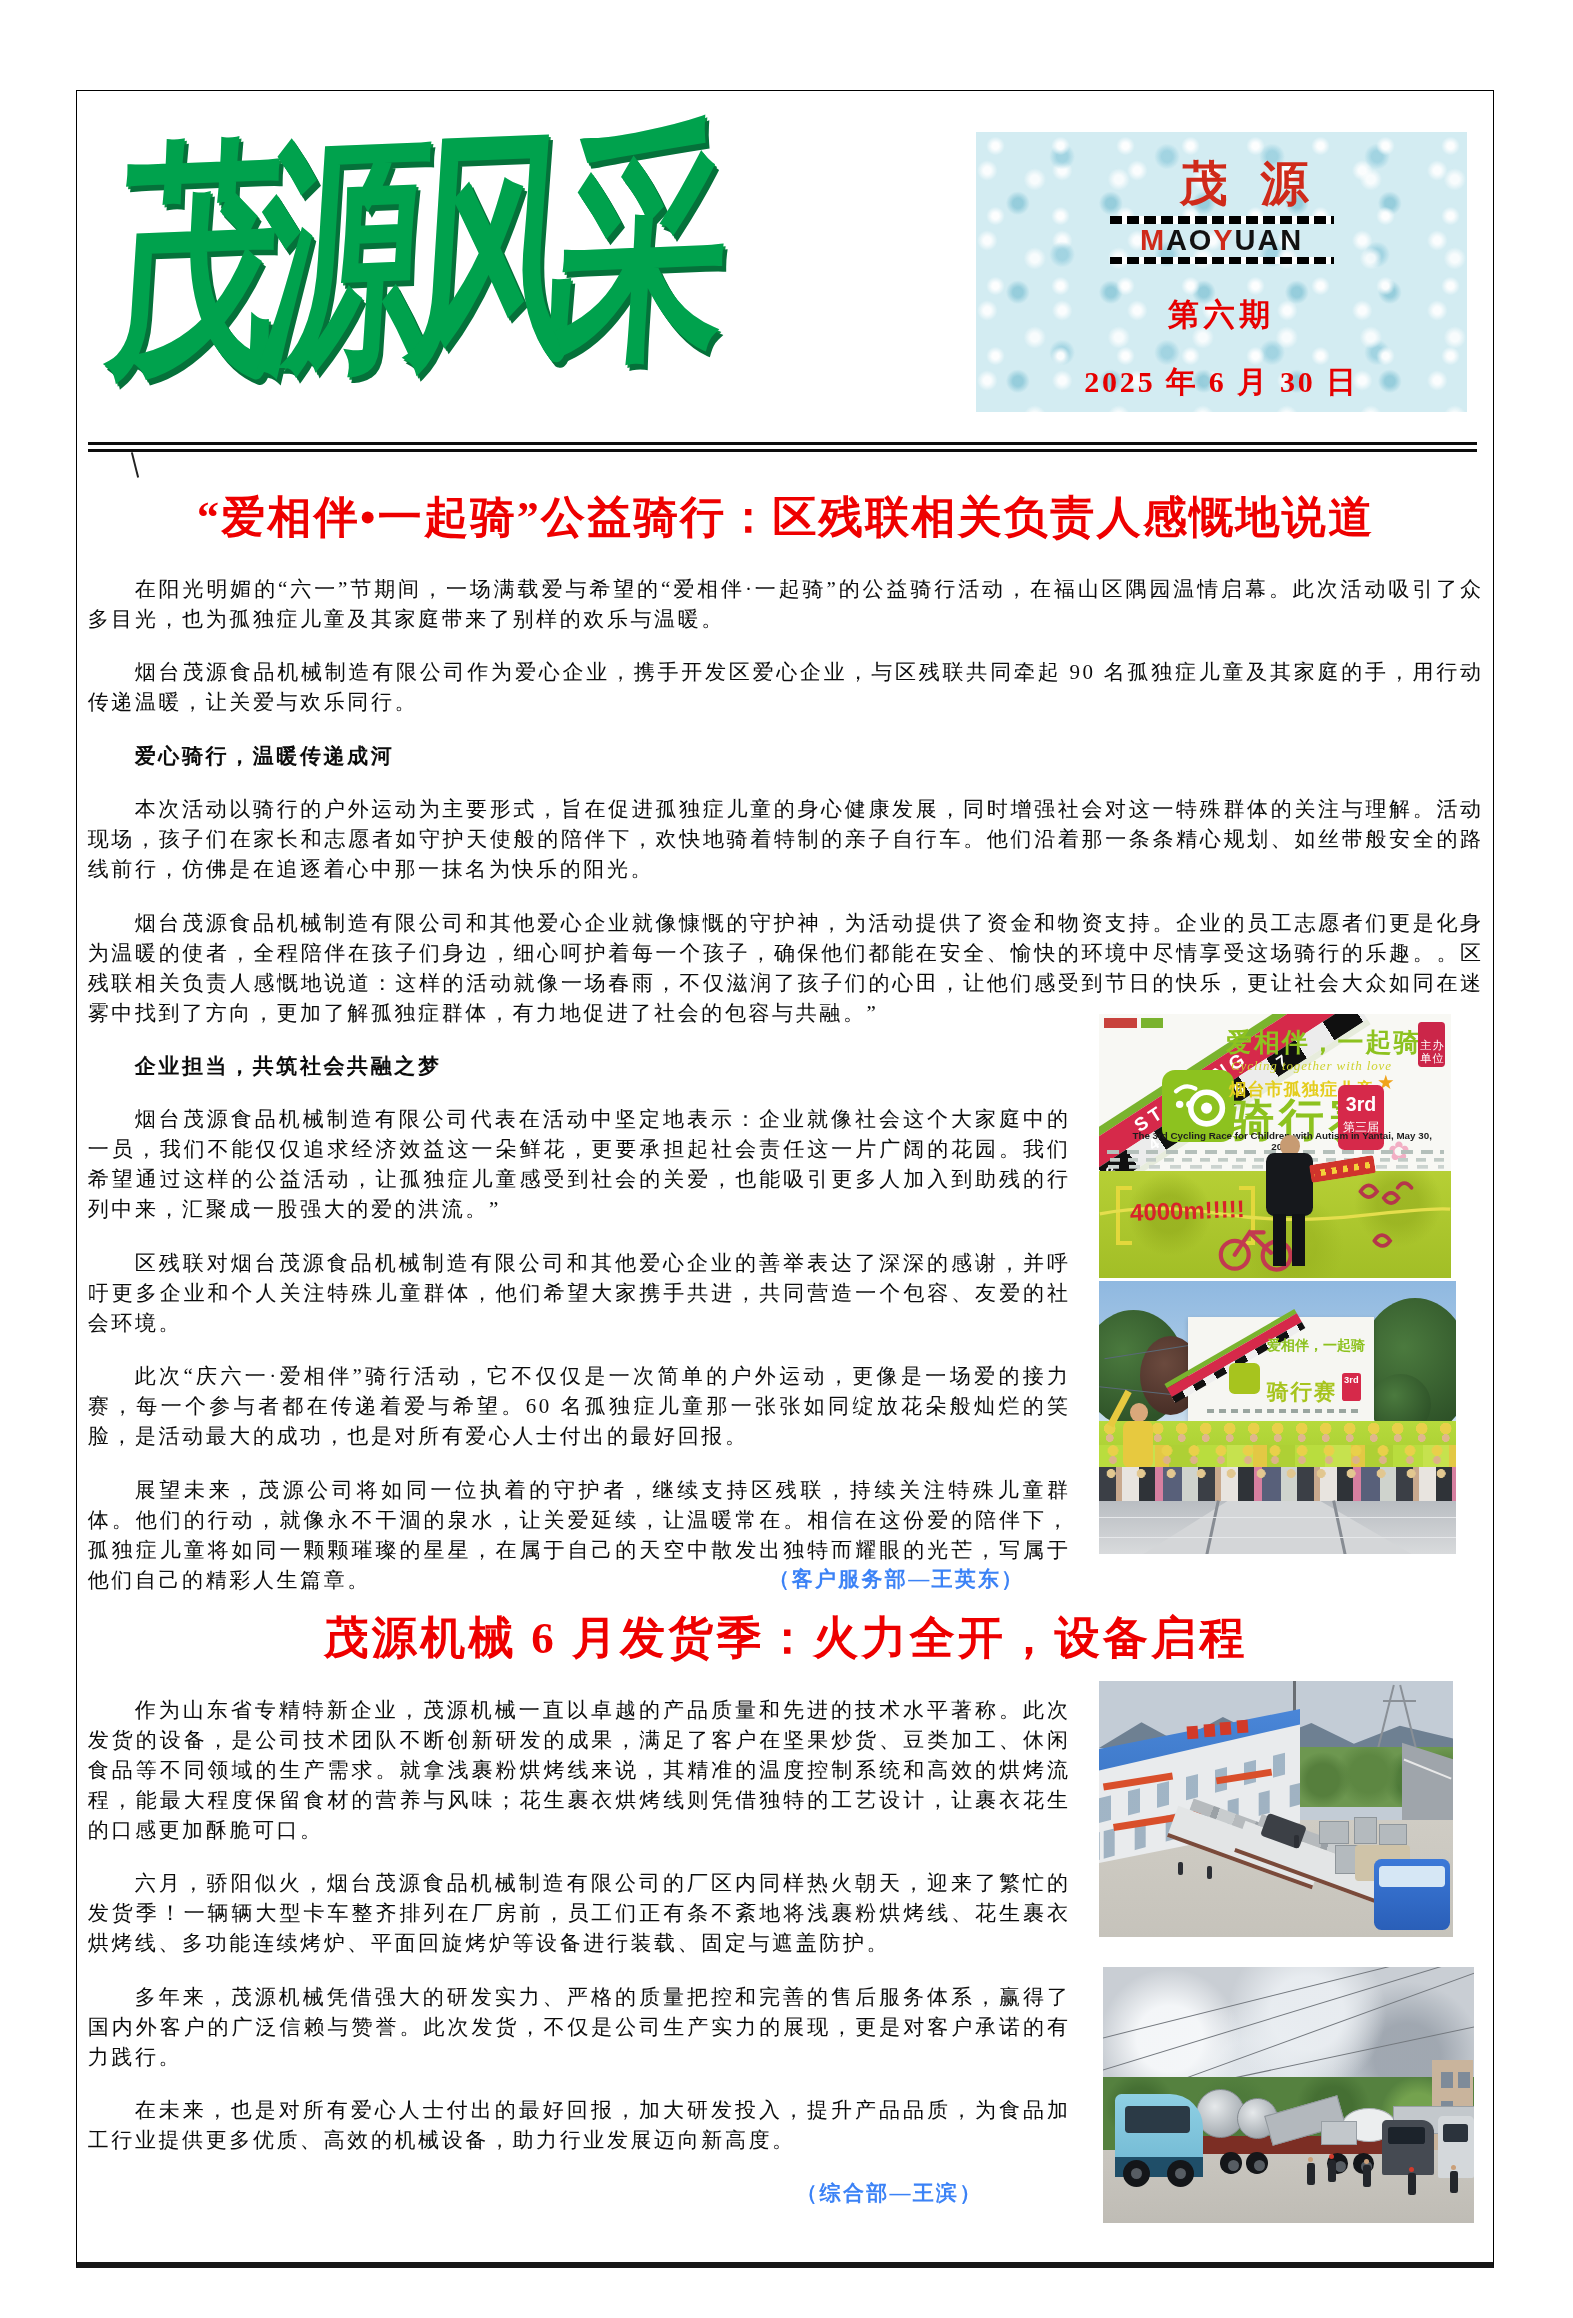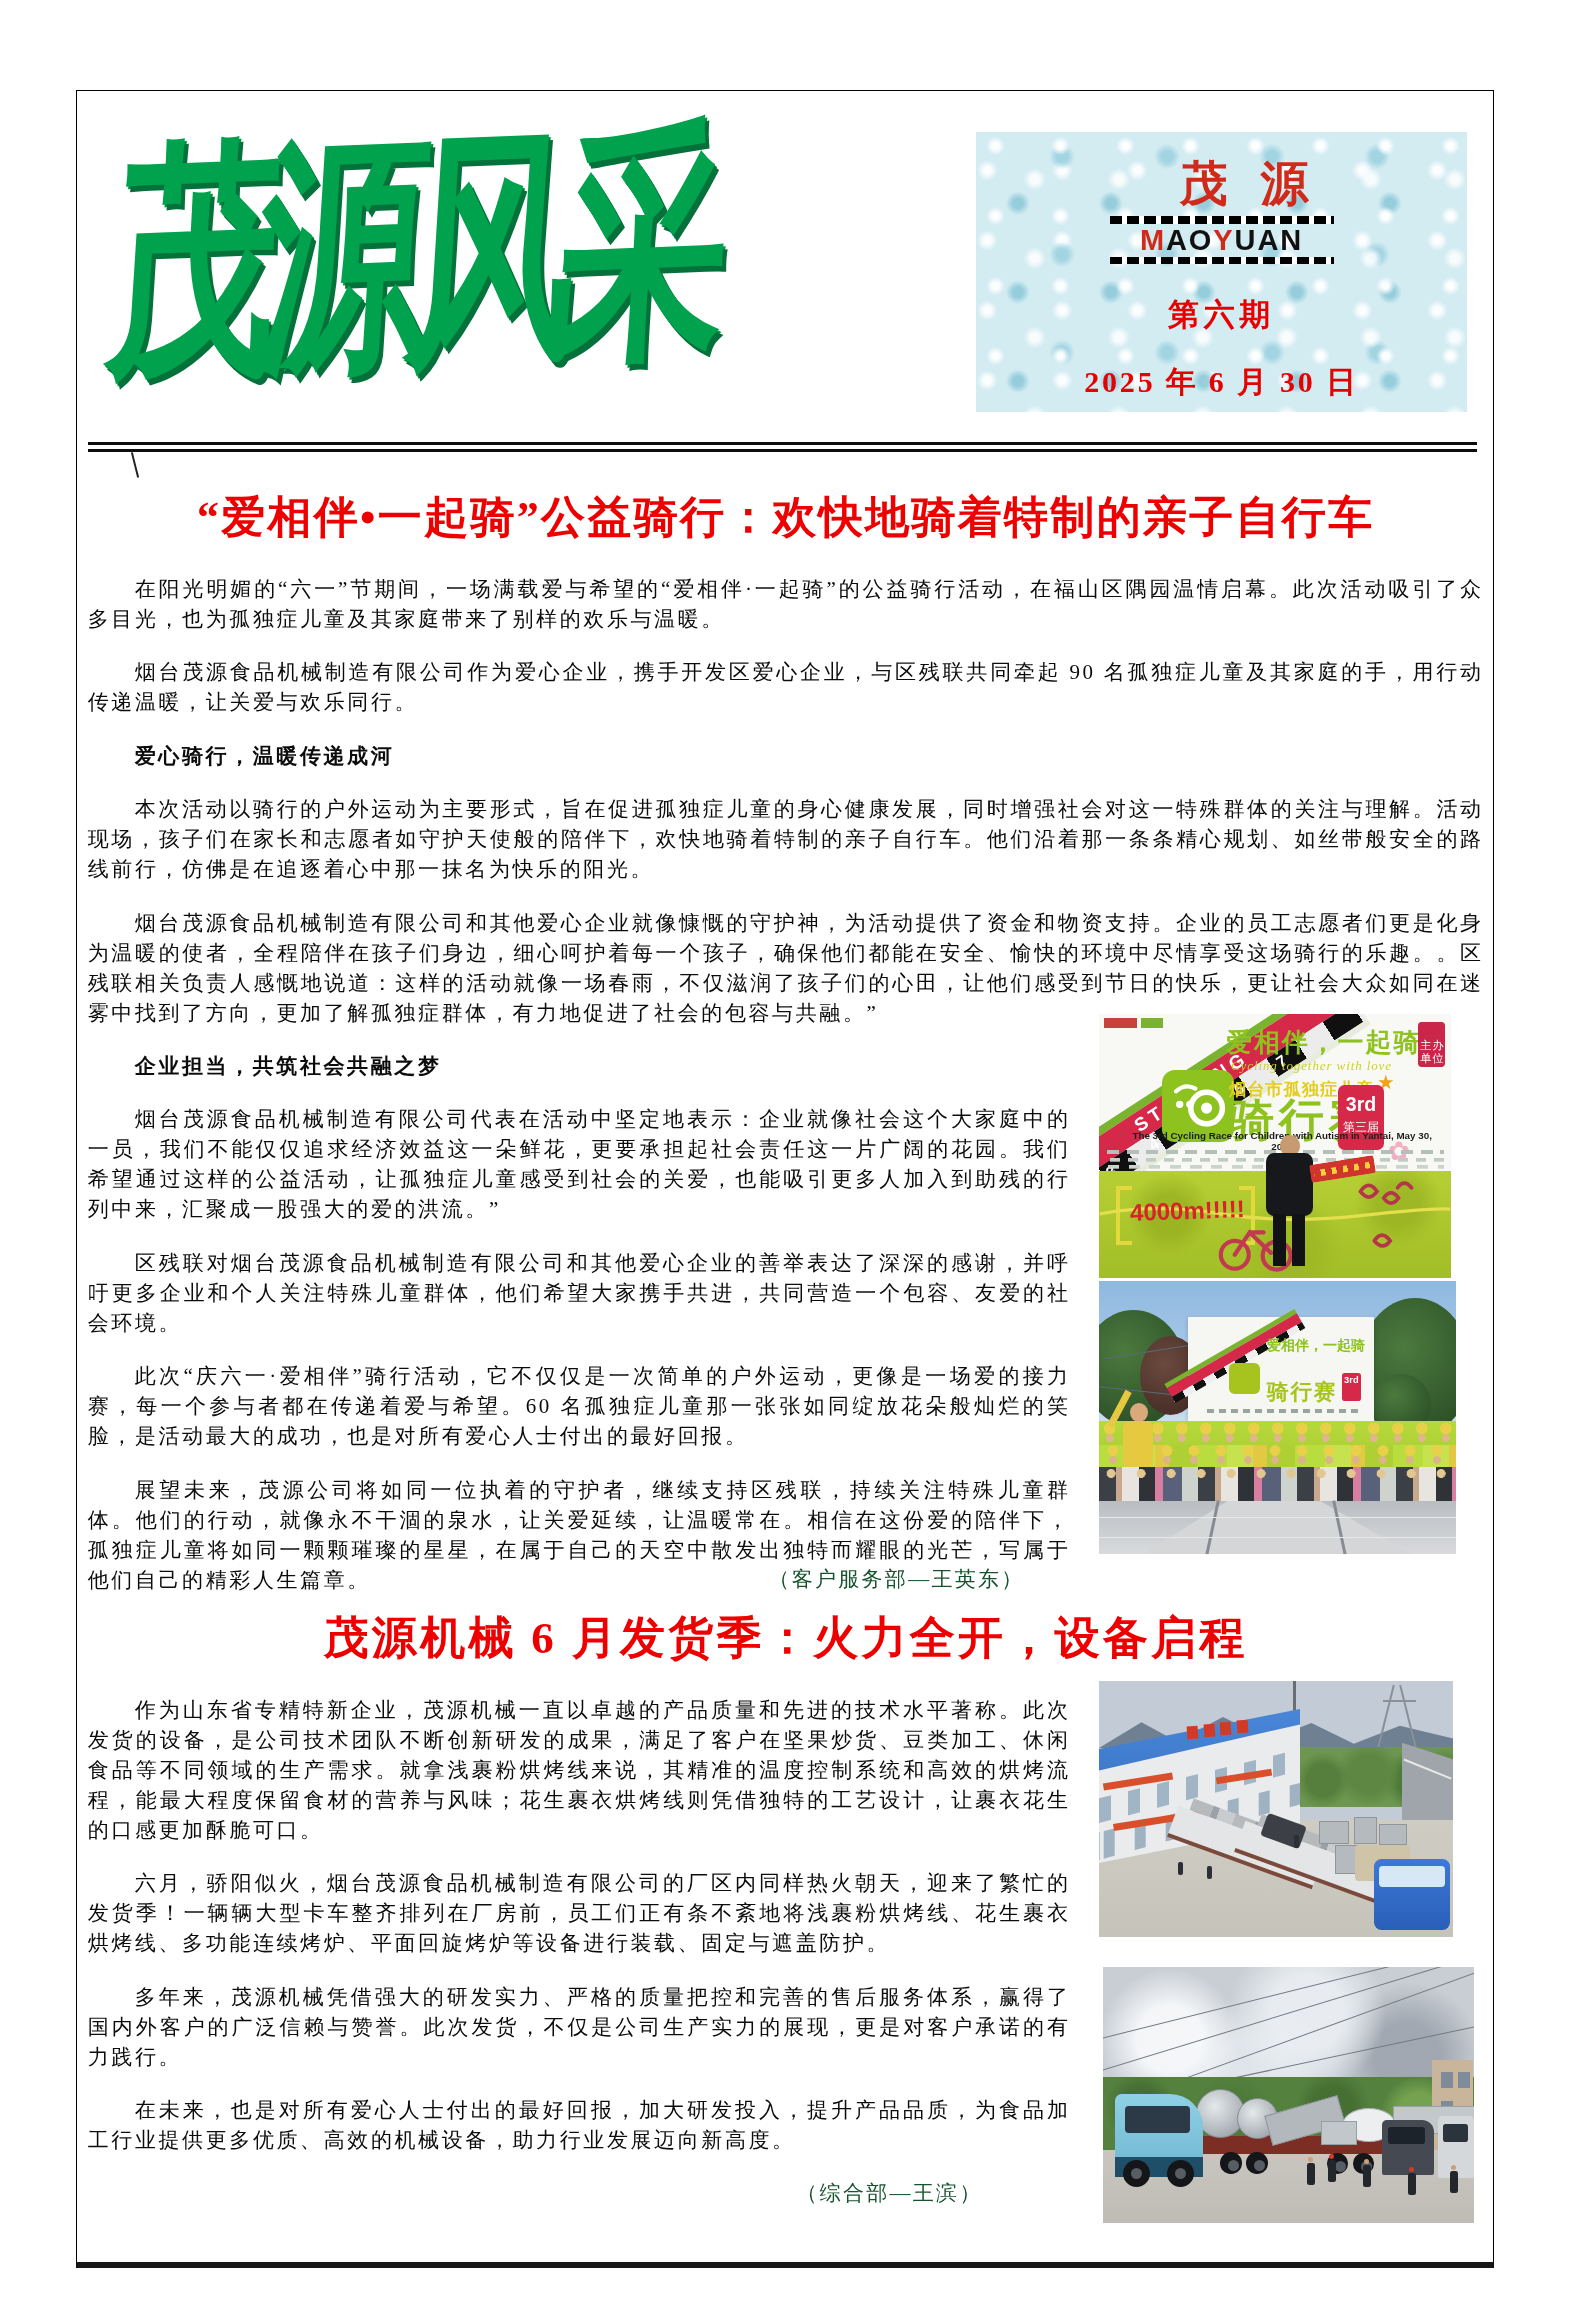--- a/index.html
+++ b/index.html
@@ -39,21 +39,21 @@
   
   .article{position:absolute;left:10.7px;width:1396px;}
   .a1{top:396px;} .a2{top:1517px;}
   .art-title{font-size:44px;line-height:61px;font-weight:bold;color:#ee0000;text-align:center;
       letter-spacing:2.3px;margin:0 0 26px 0;}
   .a2 .art-title{font-size:45px;letter-spacing:3.3px;}
   .article p,.article h3{font-size:21px;line-height:30px;letter-spacing:2.6px;margin:0 0 23.4px 0;
       text-indent:47px;color:#0c0c0c;text-align:justify;}
   .article h3{font-weight:bold;}
   .narrow{margin-right:413px !important;}
-  .attribution{font-size:21px;font-weight:normal;letter-spacing:2.3px;color:#14532d;text-align:right;}
+  .attribution{font-size:21px;font-weight:bold;letter-spacing:2.3px;color:#3b82f6;text-align:right;}
   .attr1{margin:-53px 459px 0 0;}
   .attr2{margin:4.7px 501px 0 0;}
 
   
   .photo{position:absolute;overflow:hidden;background:#eee;}
 
   
   .photo1{left:1022px;top:923px;width:352px;height:264px;background:#fbfbf7;}
   .p1-board{position:absolute;left:0;top:0;right:0;height:157px;background:#f8f8f4;}
   .p1-diag{position:absolute;left:-89px;top:55px;width:374px;transform:rotate(-33deg);}
@@ -243,21 +243,21 @@
         <div class="logo-bar"></div>
       </div>
       <div class="issue-no">第六期</div>
       <div class="issue-date">2025 年 6 月 30 日</div>
     </div>
 
     <div class="head-rule"></div>
     <div class="stray-mark"></div>
 
     <section class="article a1">
-      <h2 class="art-title">“爱相伴•一起骑”公益骑行：欢快地骑着特制的亲子自行车</h2>
+      <h2 class="art-title">“爱相伴•一起骑”公益骑行：区残联相关负责人感慨地说道</h2>
       <p>在阳光明媚的“六一”节期间，一场满载爱与希望的“爱相伴·一起骑”的公益骑行活动，在福山区隅园温情启幕。此次活动吸引了众多目光，也为孤独症儿童及其家庭带来了别样的欢乐与温暖。</p>
       <p>烟台茂源食品机械制造有限公司作为爱心企业，携手开发区爱心企业，与区残联共同牵起 90 名孤独症儿童及其家庭的手，用行动传递温暖，让关爱与欢乐同行。</p>
       <h3>爱心骑行，温暖传递成河</h3>
       <p>本次活动以骑行的户外运动为主要形式，旨在促进孤独症儿童的身心健康发展，同时增强社会对这一特殊群体的关注与理解。活动现场，孩子们在家长和志愿者如守护天使般的陪伴下，欢快地骑着特制的亲子自行车。他们沿着那一条条精心规划、如丝带般安全的路线前行，仿佛是在追逐着心中那一抹名为快乐的阳光。</p>
       <p>烟台茂源食品机械制造有限公司和其他爱心企业就像慷慨的守护神，为活动提供了资金和物资支持。企业的员工志愿者们更是化身为温暖的使者，全程陪伴在孩子们身边，细心呵护着每一个孩子，确保他们都能在安全、愉快的环境中尽情享受这场骑行的乐趣。。区残联相关负责人感慨地说道：这样的活动就像一场春雨，不仅滋润了孩子们的心田，让他们感受到节日的快乐，更让社会大众如同在迷雾中找到了方向，更加了解孤独症群体，有力地促进了社会的包容与共融。”</p>
       <h3 class="narrow">企业担当，共筑社会共融之梦</h3>
       <p class="narrow">烟台茂源食品机械制造有限公司代表在活动中坚定地表示：企业就像社会这个大家庭中的一员，我们不能仅仅追求经济效益这一朵鲜花，更要承担起社会责任这一片广阔的花园。我们希望通过这样的公益活动，让孤独症儿童感受到社会的关爱，也能吸引更多人加入到助残的行列中来，汇聚成一股强大的爱的洪流。”</p>
       <p class="narrow">区残联对烟台茂源食品机械制造有限公司和其他爱心企业的善举表达了深深的感谢，并呼吁更多企业和个人关注特殊儿童群体，他们希望大家携手共进，共同营造一个包容、友爱的社会环境。</p>
       <p class="narrow">此次“庆六一·爱相伴”骑行活动，它不仅仅是一次简单的户外运动，更像是一场爱的接力赛，每一个参与者都在传递着爱与希望。60 名孤独症儿童那一张张如同绽放花朵般灿烂的笑脸，是活动最大的成功，也是对所有爱心人士付出的最好回报。</p>
       <p class="narrow">展望未来，茂源公司将如同一位执着的守护者，继续支持区残联，持续关注特殊儿童群体。他们的行动，就像永不干涸的泉水，让关爱延续，让温暖常在。相信在这份爱的陪伴下，孤独症儿童将如同一颗颗璀璨的星星，在属于自己的天空中散发出独特而耀眼的光芒，写属于他们自己的精彩人生篇章。</p>

